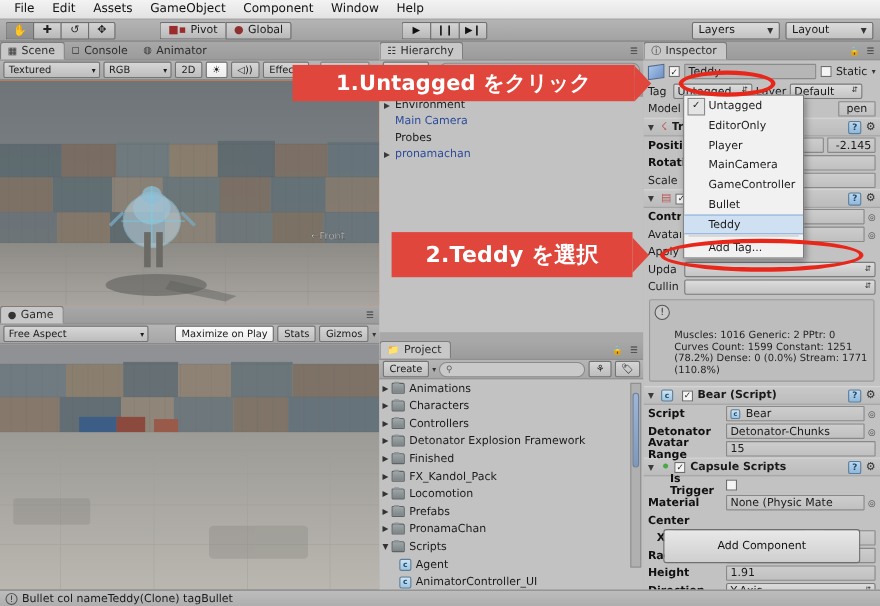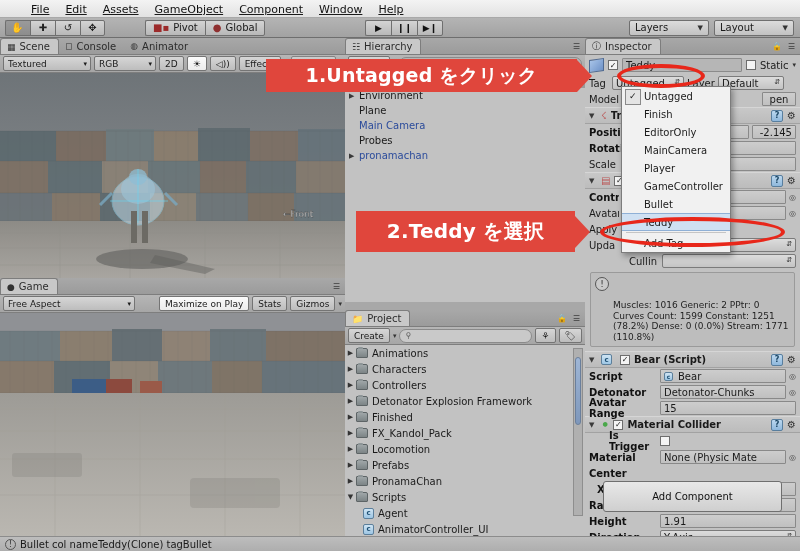--- a/index.html
+++ b/index.html
@@ -11,21 +11,21 @@
     color:#1a1a1a;
     -webkit-font-smoothing: none;
   }
   .app { position:relative; width:800px; height:551px; }
 
   
   .menubar {
     position:absolute; left:0; top:0; width:800px; height:18px;
     background:linear-gradient(#f3f3f3,#e2e2e2);
     border-bottom:1px solid #a9a9a9;
-    display:flex; align-items:flex-end; padding-left:24px; gap:2px;text-decoration:underline;
+    display:flex; align-items:flex-start; padding-left:6px; gap:2px;
   }
   .menubar .mi { padding:1px 7px; font-size:11px; color:#111; }
 
   
   .toolbar {
     position:absolute; left:0; top:18px; width:800px; height:20px;
     background:linear-gradient(#b4b4b4,#a2a2a2);
     border-bottom:1px solid #6e6e6e;
     display:flex; align-items:center;
   }
@@ -462,24 +462,20 @@
     </div>
     <div class="hlist">
       <div class="hrow sel">
         <span class="tri">▶</span>
         <span>Teddy</span>
       </div>
       <div class="hrow">
         <span class="tri">▶</span>
         <span>Environment</span>
       </div>
-      <div class="hrow">
-        <span class="tri"></span>
-        <span>Plane</span>
-      </div>
       <div class="hrow blue">
         <span class="tri"></span>
         <span>Main Camera</span>
       </div>
       <div class="hrow">
         <span class="tri"></span>
         <span>Probes</span>
       </div>
       <div class="hrow blue">
         <span class="tri">▶</span>
@@ -662,21 +658,21 @@
         <span class="lbl" style="width:30px;overflow:hidden;">Apply</span>
         <span class="cb"></span>
       </div>
       <div class="row">
         <span class="lbl" style="width:30px;overflow:hidden;">Upda</span>
         <span class="fld pop" style="flex:1;">
           <span class="arr">⇵</span>
         </span>
       </div>
       <div class="row">
-        <span class="lbl" style="width:30px;overflow:hidden;margin-left:40px;">Cullin</span>
+        <span class="lbl" style="width:30px;overflow:hidden;">Cullin</span>
         <span class="fld pop" style="flex:1;">
           <span class="arr">⇵</span>
         </span>
       </div>
 
       <div class="warnbox">
         <span class="warnico">!</span>
         <span class="warntxt" style="white-space:pre-line;margin-top:23px;">Muscles: 1016 Generic: 2 PPtr: 0
 Curves Count: 1599 Constant: 1251
 (78.2%) Dense: 0 (0.0%) Stream: 1771
@@ -707,21 +703,21 @@
       </div>
       <div class="row">
         <span class="lbl-b" style="width:68px;">Avatar Range</span>
         <span class="fld" style="flex:1;">15</span>
       </div>
 
       <div class="comp-head">
         <span class="foldtri">▼</span>
         <span style="color:#4aa84a;">⚫</span>
         <span class="cb">✓</span>
-        <span>Material Collider</span>
+        <span>Capsule Scripts</span>
         <div style="flex:1"></div>
         <span class="helpico">?</span>
         <span class="gearico">⚙</span>
       </div>
       <div class="row">
         <span class="lbl-b" style="width:68px;padding-left:20px;">Is Trigger</span>
         <span class="cb"></span>
       </div>
       <div class="row">
         <span class="lbl-b" style="width:68px;">Material</span>
@@ -755,24 +751,23 @@
         </span>
       </div>
 
       <div class="addcomp">Add Component</div>
     </div>
   </div>
 
   <div class="tagmenu">
     <div class="checkbadge"></div>
     <div class="ti checked">Untagged</div>
-    <div class="ti">Finish</div>
     <div class="ti">EditorOnly</div>
+    <div class="ti">Player</div>
     <div class="ti">MainCamera</div>
-    <div class="ti">Player</div>
     <div class="ti">GameController</div>
     <div class="ti">Bullet</div>
     <div class="ti hot">Teddy</div>
     <div class="sep"></div>
     <div class="ti">Add Tag...</div>
   </div>
 
   <div class="annot" id="annot-1">
     <span>1.Untagged をクリック</span>
     <span class="tail"></span>

